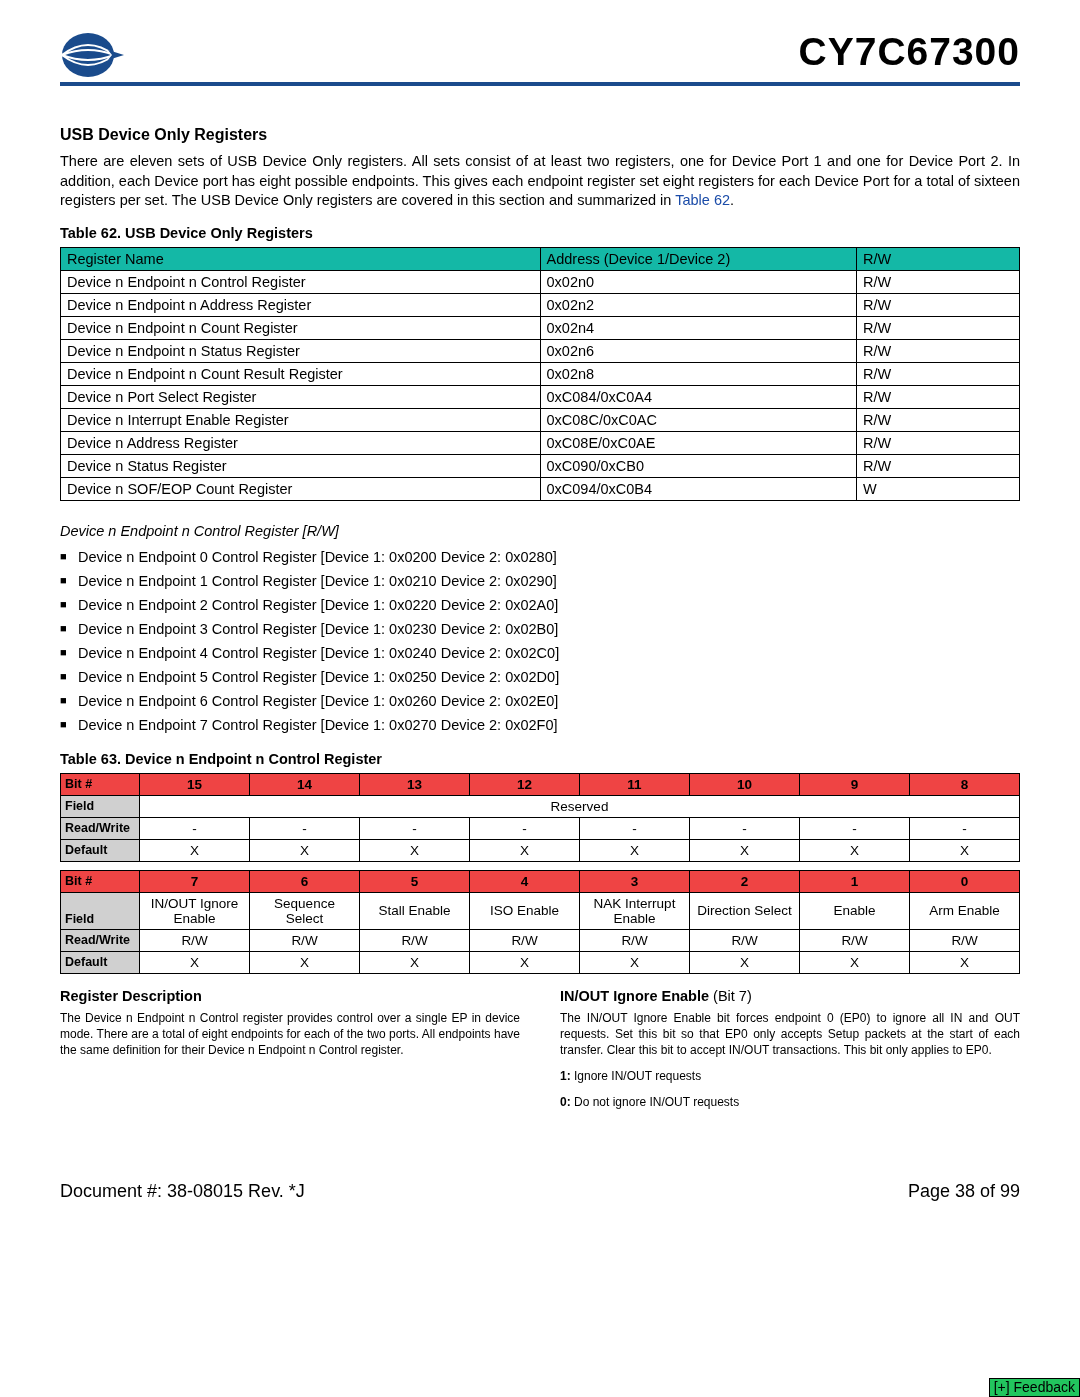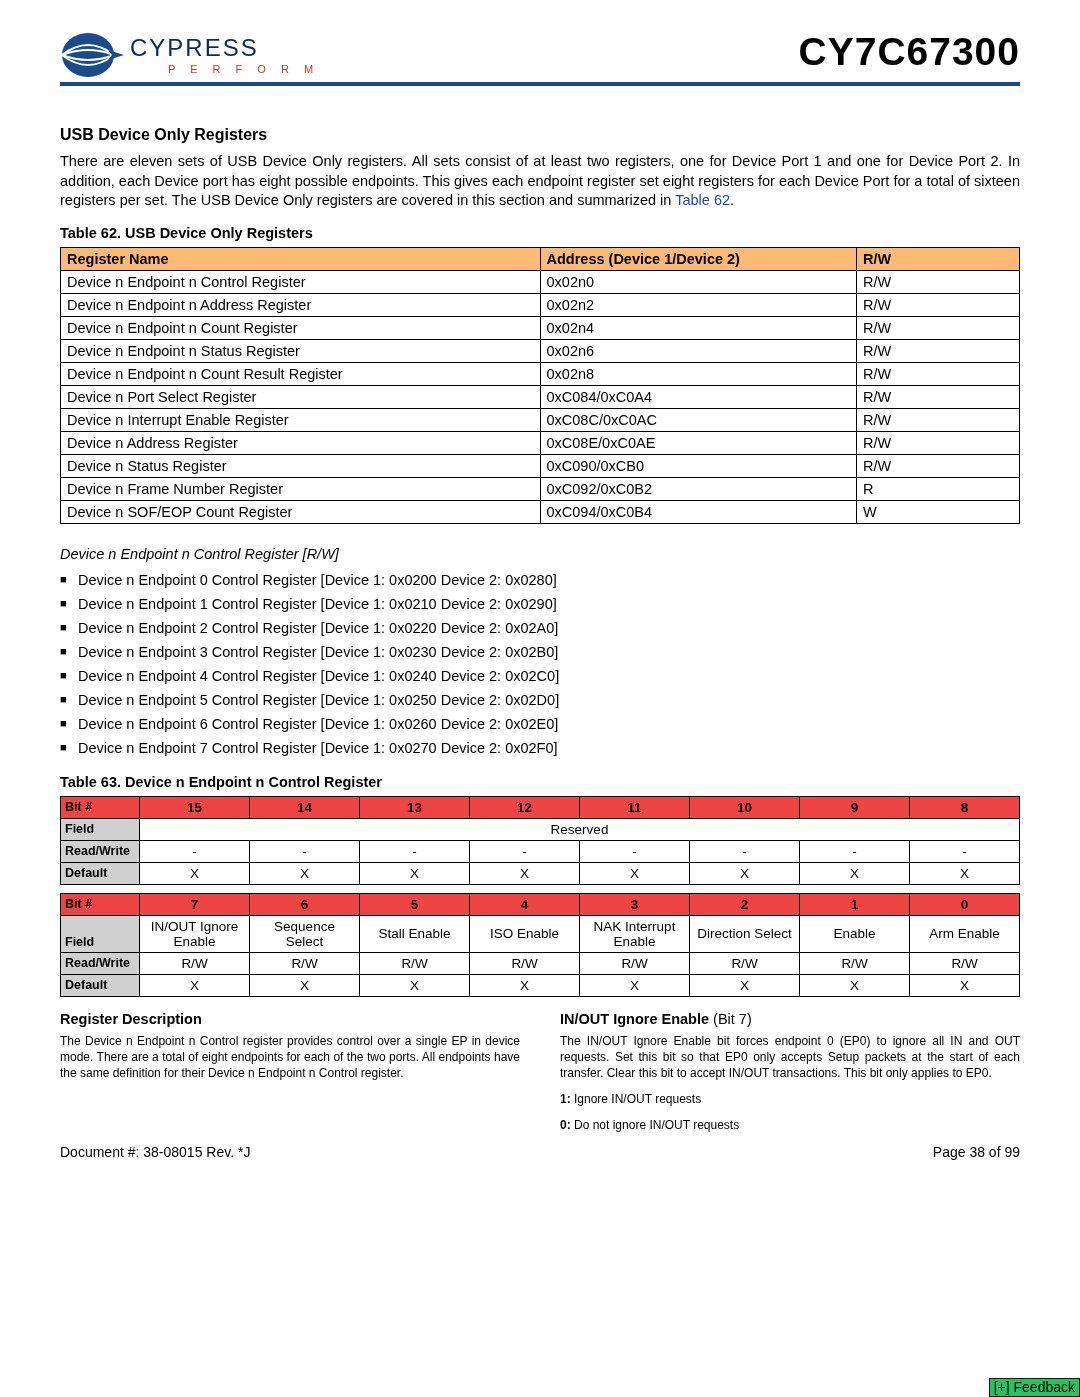--- a/index.html
+++ b/index.html
@@ -73,22 +73,22 @@
     width: 100%;
     font-size: 14.5px;
   }
   table.reg-table th, table.reg-table td {
     border: 1px solid #000;
     padding: 3px 6px;
     text-align: left;
     vertical-align: top;
   }
   table.reg-table th {
-    background: #fdba74;
-    font-weight: bold;
+    background: #14b8a6;
+    font-weight: normal;
   }
   .italic-sub {
     font-style: italic;
     margin: 22px 0 10px 0;
   }
   ul.square {
     list-style: none;
     padding: 0;
     margin: 0 0 18px 0;
   }
@@ -133,21 +133,22 @@
     display: flex;
     gap: 40px;
     margin-top: 14px;
   }
   .col { flex: 1; }
   .desc-title { font-weight: bold; margin: 0 0 6px 0; }
   .desc-text { margin: 0 0 10px 0; line-height: 1.35; text-align: justify; font-size: 12px;}
   .footer-row {
     display: flex;
     justify-content: space-between;
-    font-size: 14px;
+    margin-top: 60px;
+    font-size: 18px;
   }
   .feedback-box {
     position: absolute;
     right: 0;
     bottom: 0;
     border: 1px solid #000;
     font-size: 14px;
     padding: 0 4px 1px 4px;
     background: #22c55e;
   }
@@ -162,24 +163,20 @@
   <div class="header-row">
     <div class="logo-block">
       <svg class="logo-globe" viewBox="0 0 64 50">
         <ellipse cx="28" cy="25" rx="26" ry="22" fill="#1a4b8c"></ellipse>
         <path d="M2 25 Q28 5 54 25" stroke="#fff" stroke-width="2" fill="none"></path>
         <path d="M2 25 Q28 15 54 25" stroke="#fff" stroke-width="2" fill="none"></path>
         <path d="M2 25 Q28 35 54 25" stroke="#fff" stroke-width="2" fill="none"></path>
         <path d="M2 25 Q28 45 54 25" stroke="#fff" stroke-width="2" fill="none"></path>
         <polygon points="48,20 64,25 48,30 52,25" fill="#1a4b8c"></polygon>
       </svg>
-      <div class="logo-text-block">
-        <div class="logo-cypress">CYPRESS</div>
-        <div class="logo-perform">P E R F O R M</div>
-      </div>
     </div>
     <div class="part-number">CY7C67300</div>
   </div>
 
   <h2 class="section-title">USB Device Only Registers</h2>
   <p class="body-text">
     <span>There are eleven sets of USB Device Only registers. All sets consist of at least two registers, one for Device Port 1 and one for Device Port 2. In addition, each Device port has eight possible endpoints. This gives each endpoint register set eight registers for each Device Port for a total of sixteen registers per set. The USB Device Only registers are covered in this section and summarized in </span><span class="link">Table 62</span><span>.</span>
   </p>
 
   <div class="table-caption">Table 62.  USB Device Only Registers</div>
@@ -236,25 +233,20 @@
             <td>Device n Address Register</td>
             <td>0xC08E/0xC0AE</td>
             <td>R/W</td>
           </tr>
           <tr>
             <td>Device n Status Register</td>
             <td>0xC090/0xCB0</td>
             <td>R/W</td>
           </tr>
           <tr>
-            <td>Device n Frame Number Register</td>
-            <td>0xC092/0xC0B2</td>
-            <td>R</td>
-          </tr>
-          <tr>
             <td>Device n SOF/EOP Count Register</td>
             <td>0xC094/0xC0B4</td>
             <td>W</td>
           </tr>
         </tbody>
   </table>
 
   <div class="italic-sub">Device n Endpoint n Control Register [R/W]</div>
 
   <ul class="square" id="bullets">

